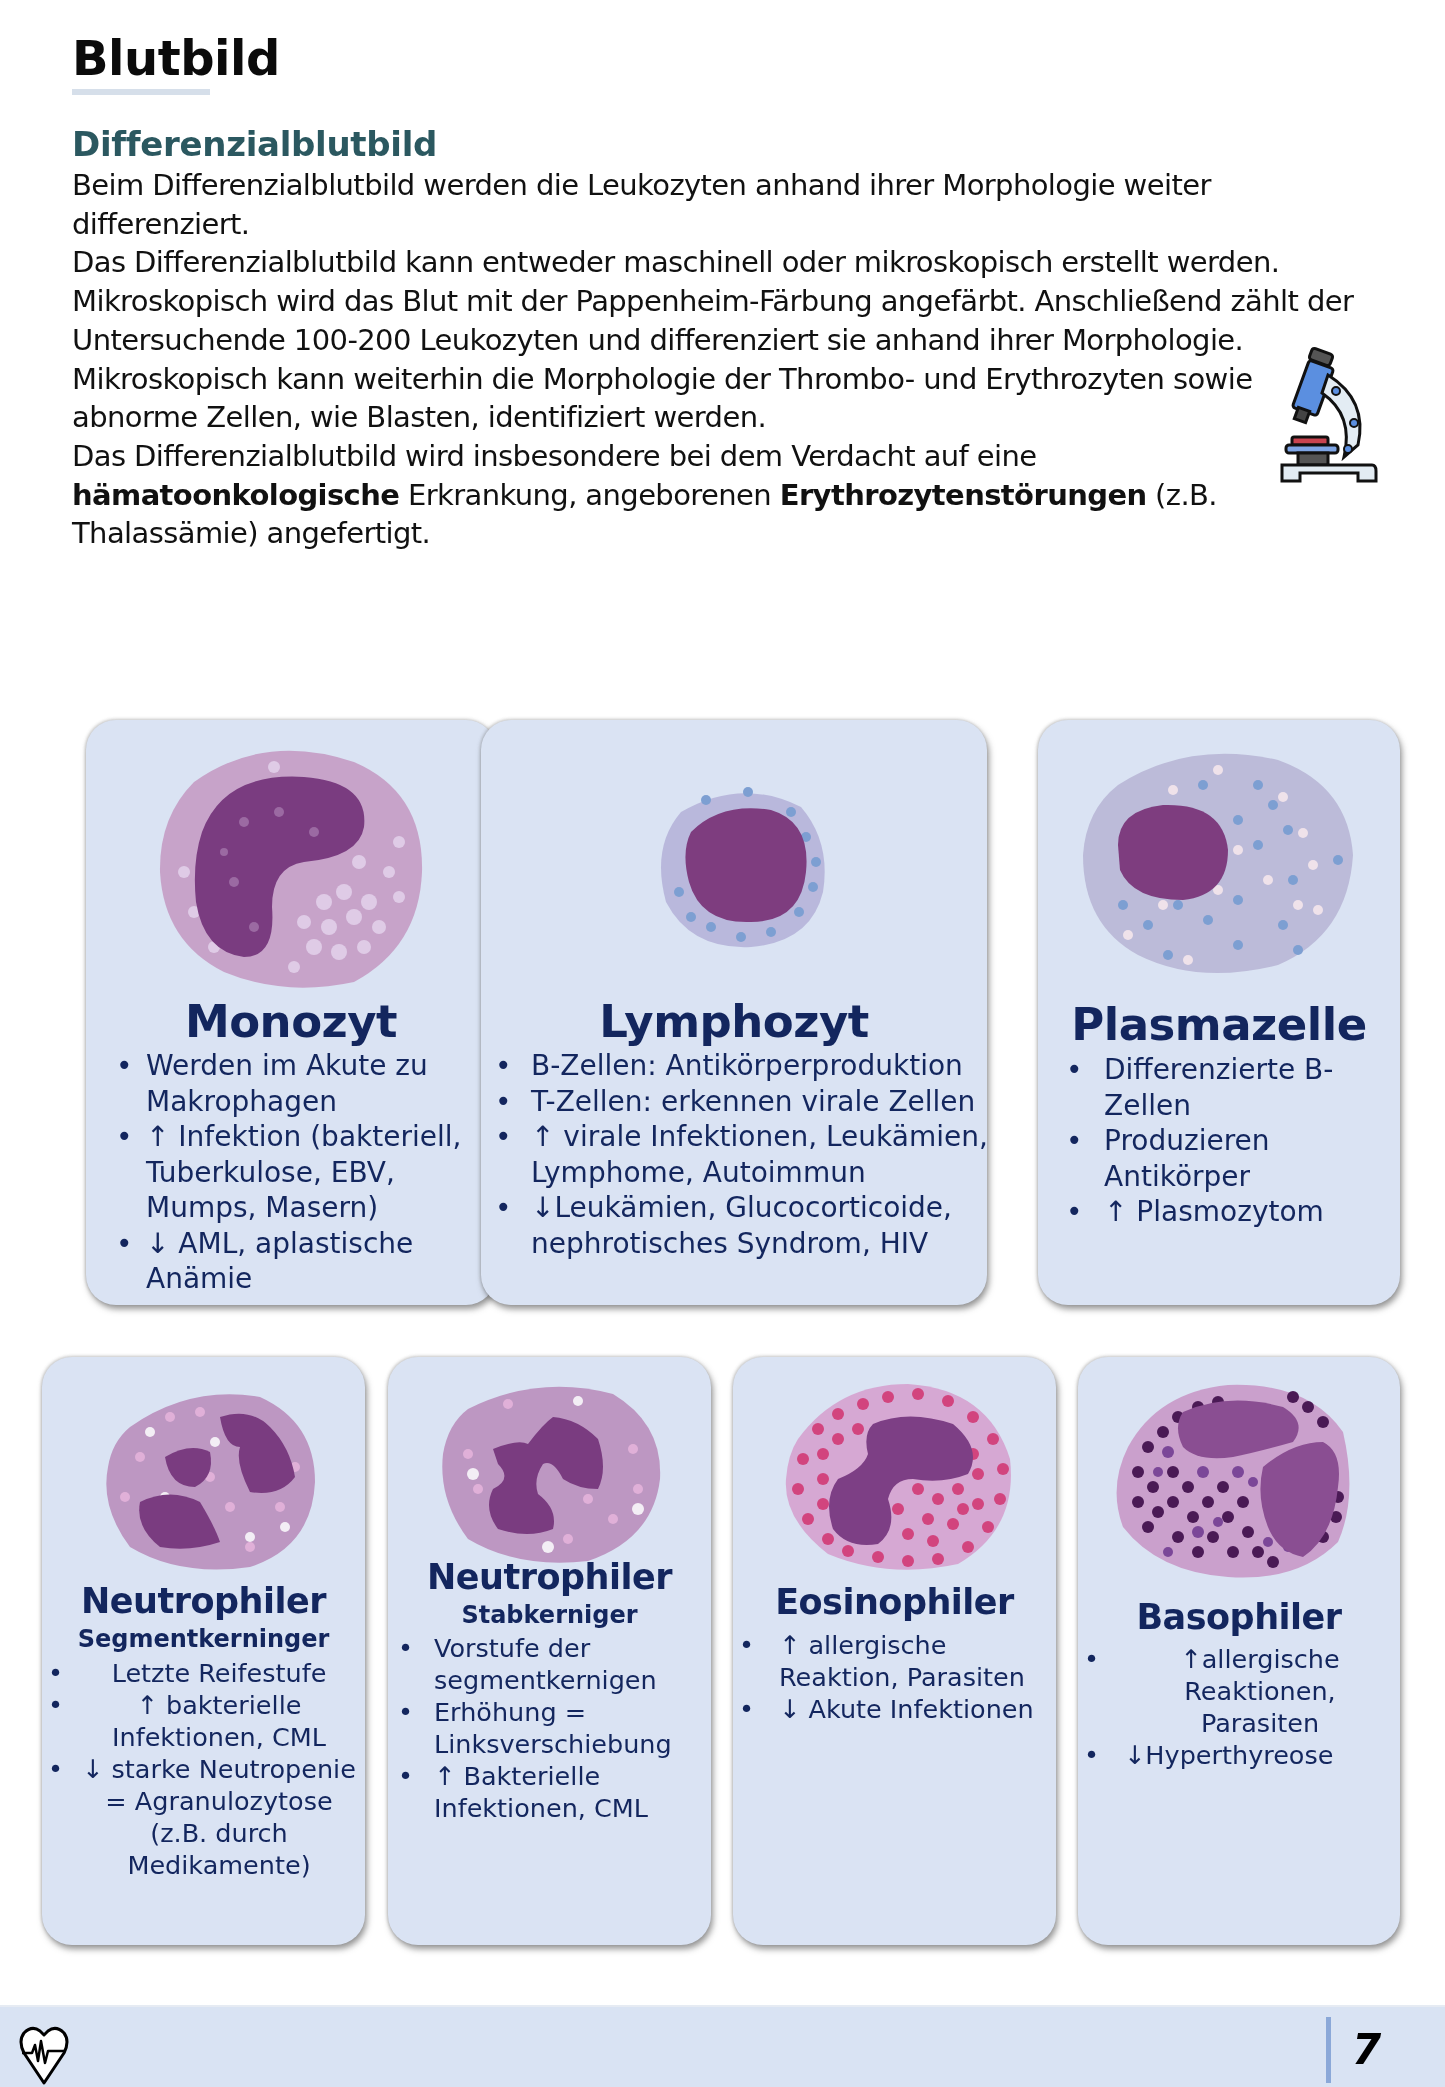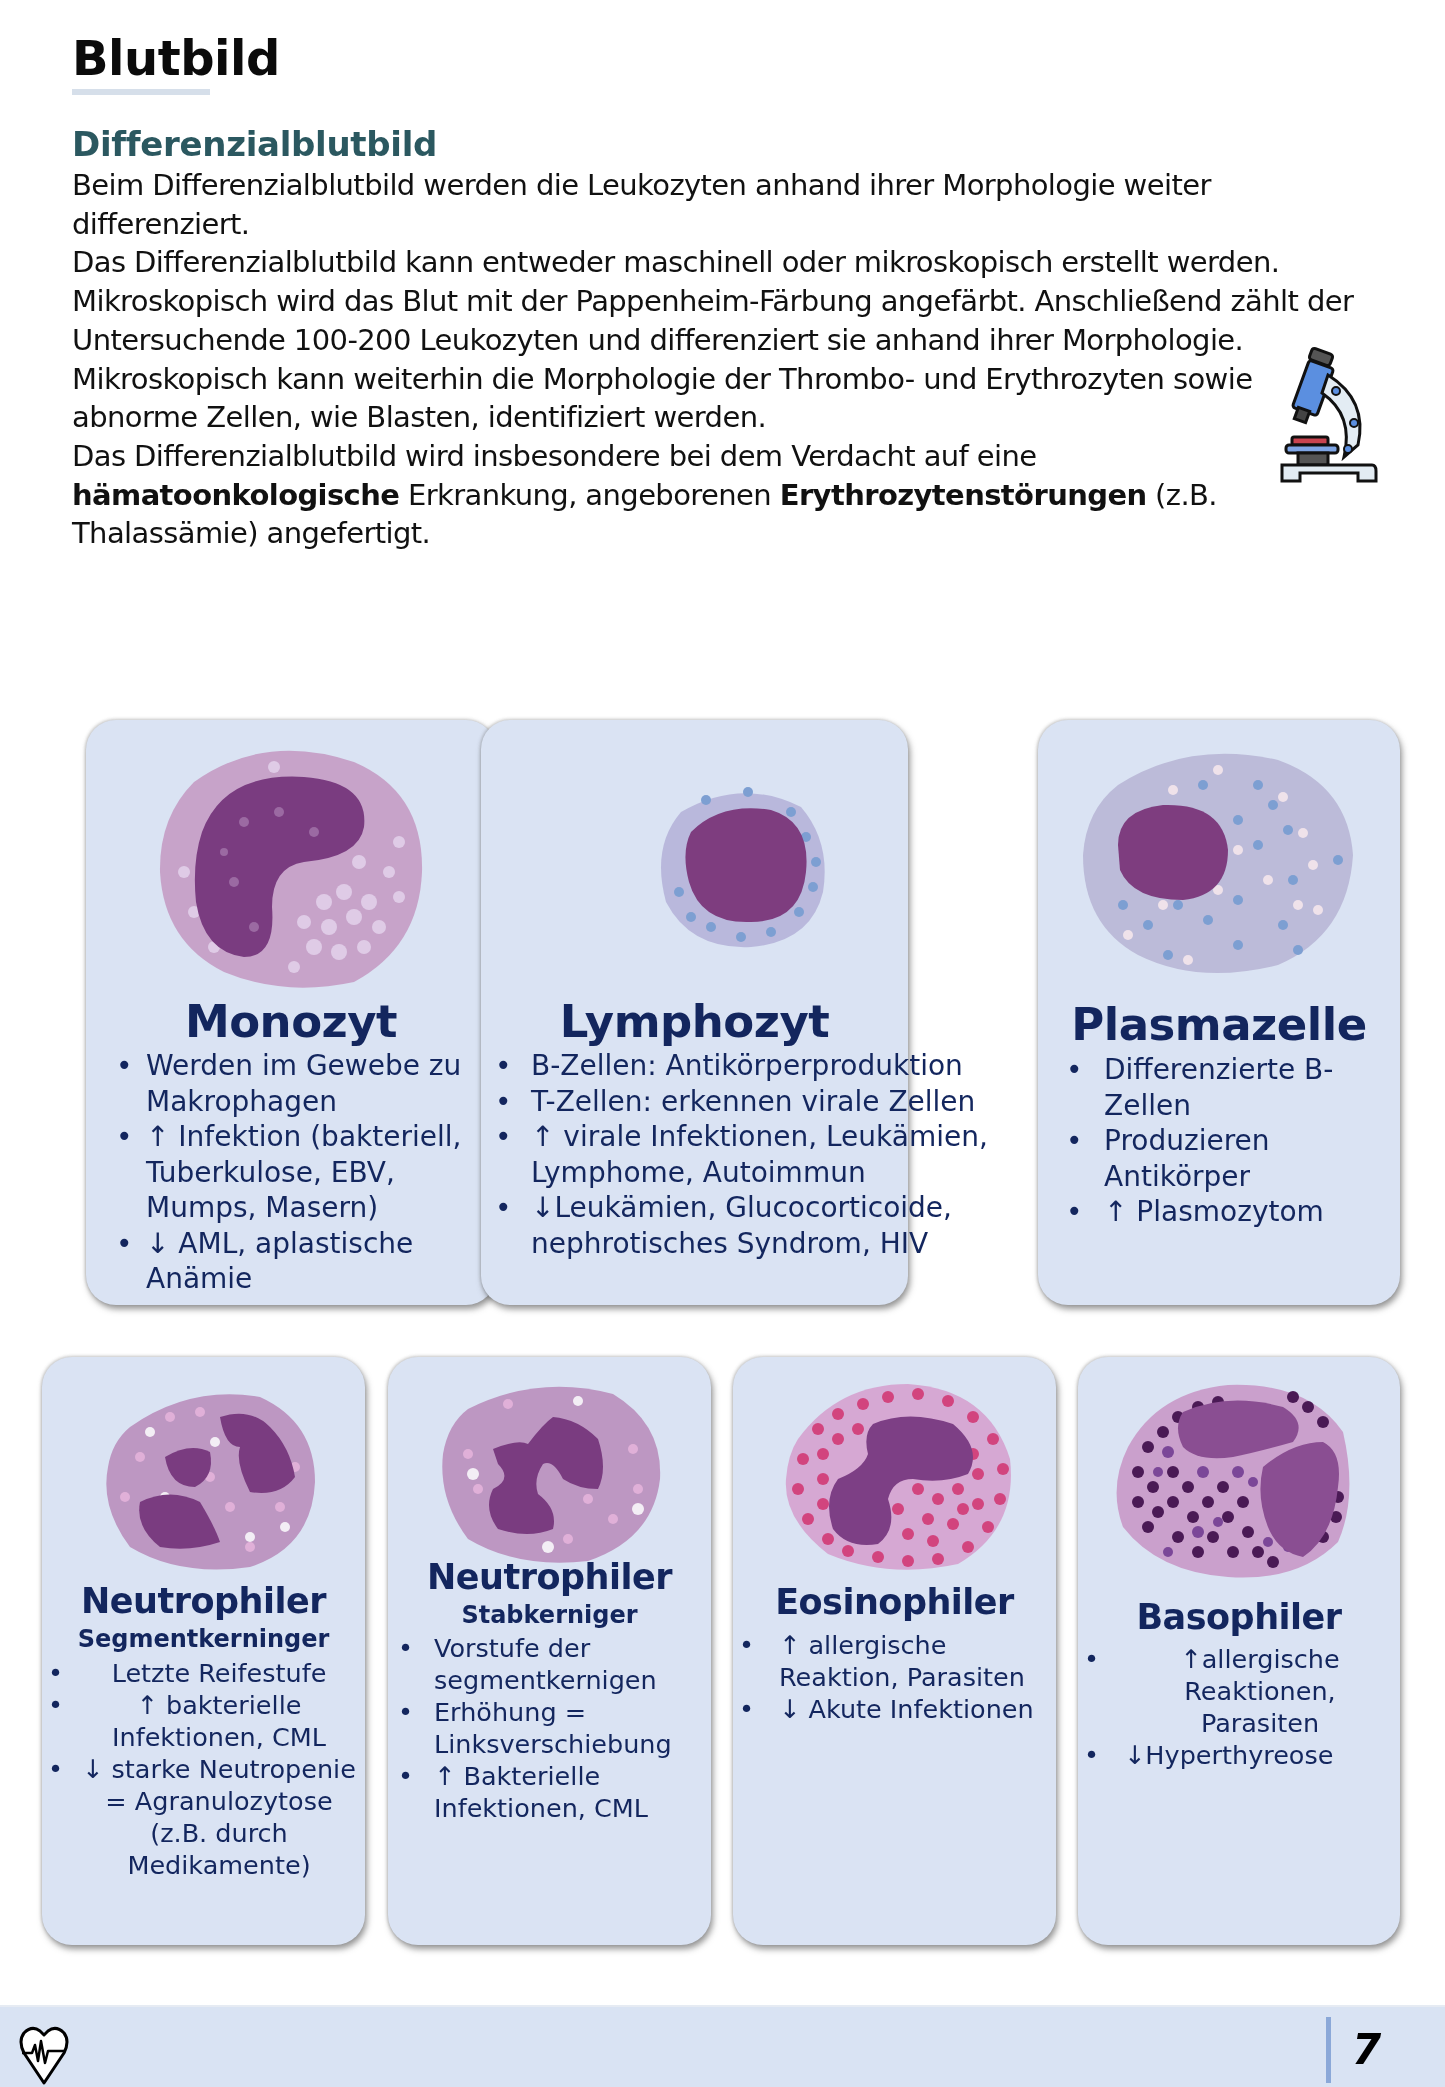--- a/index.html
+++ b/index.html
@@ -20,21 +20,21 @@
           box-shadow: 2px 4px 6px rgba(60,60,60,0.55), -1px -1px 3px rgba(120,120,120,0.35); }
   .card svg.cell { position: absolute; }
   .card .name { position: absolute; left: 0; right: 0; text-align: center; font-weight: bold; color: #13265e; letter-spacing: -0.5px; }
   .card .sub { position: absolute; left: 0; right: 0; text-align: center; font-weight: bold; color: #13265e; }
   .card ul { position: absolute; list-style: none; color: #13265e; }
   .card li { position: relative; }
   .card li::before { content: "\2022"; position: absolute; color: #13265e; }
 
   
   #c-mono { left: 42px; top: 720px; width: 410px; height: 585px; margin-left: 44px; }
-  #c-lymph { left: 481px; top: 720px; width: 427px; height: 585px; border-radius: 29px; }
+  #c-lymph { left: 481px; top: 720px; width: 506px; height: 585px; }
   #c-plasma { left: 1038px; top: 720px; width: 362px; height: 585px; }
   .r1 .name { font-size: 45px; }
   .r1 ul { font-size: 28px; line-height: 35.5px; }
 
   
   #c-seg { left: 42px; top: 1357px; width: 323px; height: 588px; }
   #c-stab { left: 388px; top: 1357px; width: 323px; height: 588px; }
   #c-eos { left: 733px; top: 1357px; width: 323px; height: 588px; }
   #c-baso { left: 1078px; top: 1357px; width: 322px; height: 588px; }
   .r2 .name { font-size: 35px; }
@@ -102,21 +102,21 @@
         <circle cx="90" cy="80" r="5"></circle>
         <circle cx="125" cy="70" r="5"></circle>
         <circle cx="160" cy="90" r="5"></circle>
         <circle cx="80" cy="140" r="5"></circle>
         <circle cx="100" cy="185" r="5"></circle>
         <circle cx="70" cy="110" r="4"></circle>
       </g>
   </svg>
   <div class="name" style="top:275px;">Monozyt</div>
   <ul style="left:30px; top:328px; width:370px;">
-    <li style="padding-left:30px;">Werden im Gewebe zu Makrophagen</li>
+    <li style="padding-left:30px;">Werden im Akute zu Makrophagen</li>
     <li style="padding-left:30px;">↑ Infektion (bakteriell, Tuberkulose, EBV, Mumps, Masern)</li>
     <li style="padding-left:30px;">↓ AML, aplastische Anämie</li>
   </ul>
 </div>
 
 <div class="card r1" id="c-lymph">
   <svg class="cell" style="left:170px; top:62px; width:180px; height:170px;" viewBox="0 0 180 170">
     <path d="M30 30 Q90 -5 150 25 Q180 60 172 110 Q160 160 100 165 Q40 168 15 120 Q0 65 30 30 Z" fill="#b9b8dc"></path>
     <g fill="#7d9fd2">
       <circle cx="55" cy="18" r="5"></circle>

